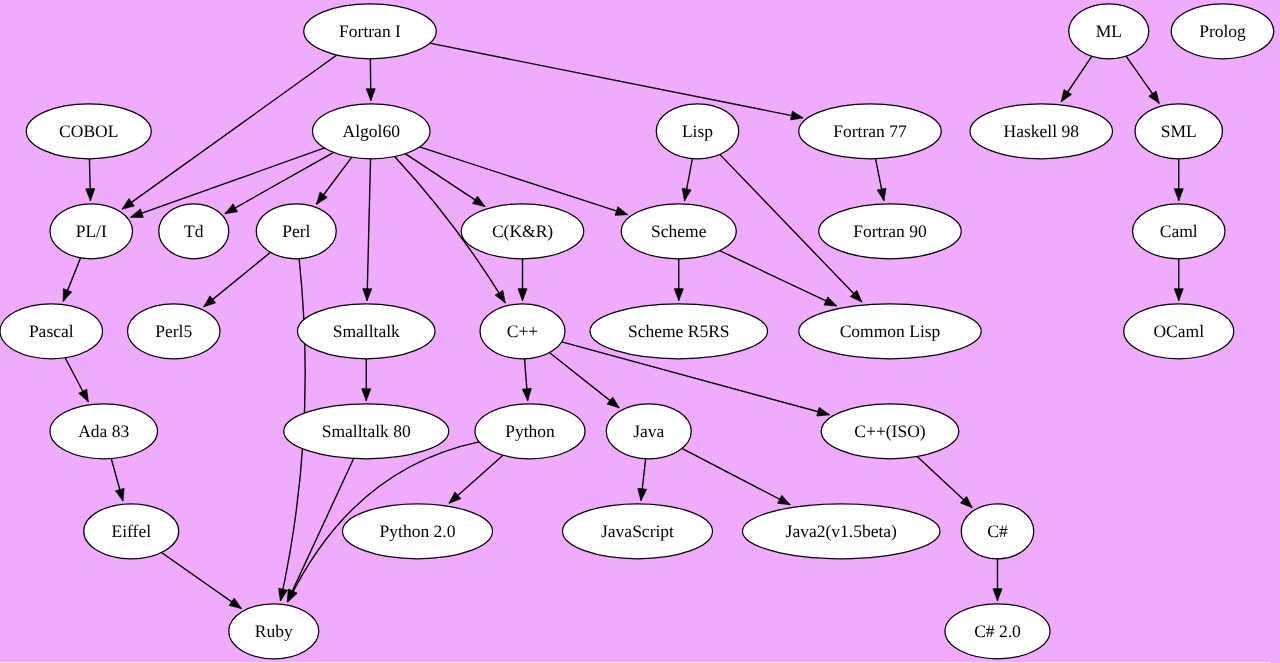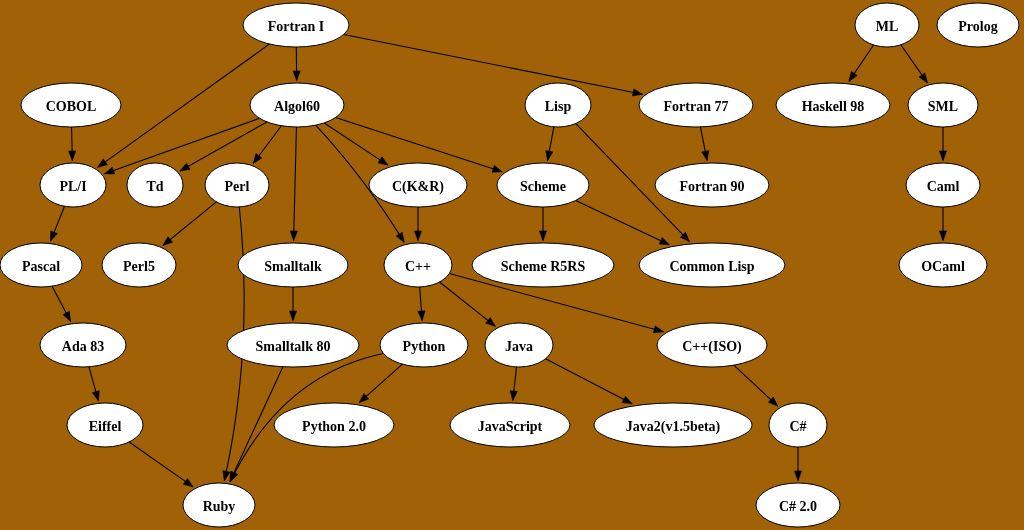--- a/index.html
+++ b/index.html
@@ -1,22 +1,21 @@
 <!DOCTYPE html>
 <html><head>
 <meta charset="utf-8">
 <style>
   html,body{margin:0;padding:0;background:#ffffff;}
   #canvas{
     position:relative;
     width:1024px;height:530px;
-    background:#a16207;
+    background:#f0abfc;
     font-family:"Liberation Serif", serif;
     overflow:hidden;
-    font-weight:bold;
   }
   svg#graph{position:absolute;left:0;top:0;width:1024px;height:530px;}
   .node-ellipse{fill:#ffffff;stroke:#000000;stroke-width:1;}
   .node-label{
     font-family:"Liberation Serif", serif;
     font-size:14px;
     fill:#000000;
     text-anchor:middle;
     dominant-baseline:central;
     pointer-events:none;

